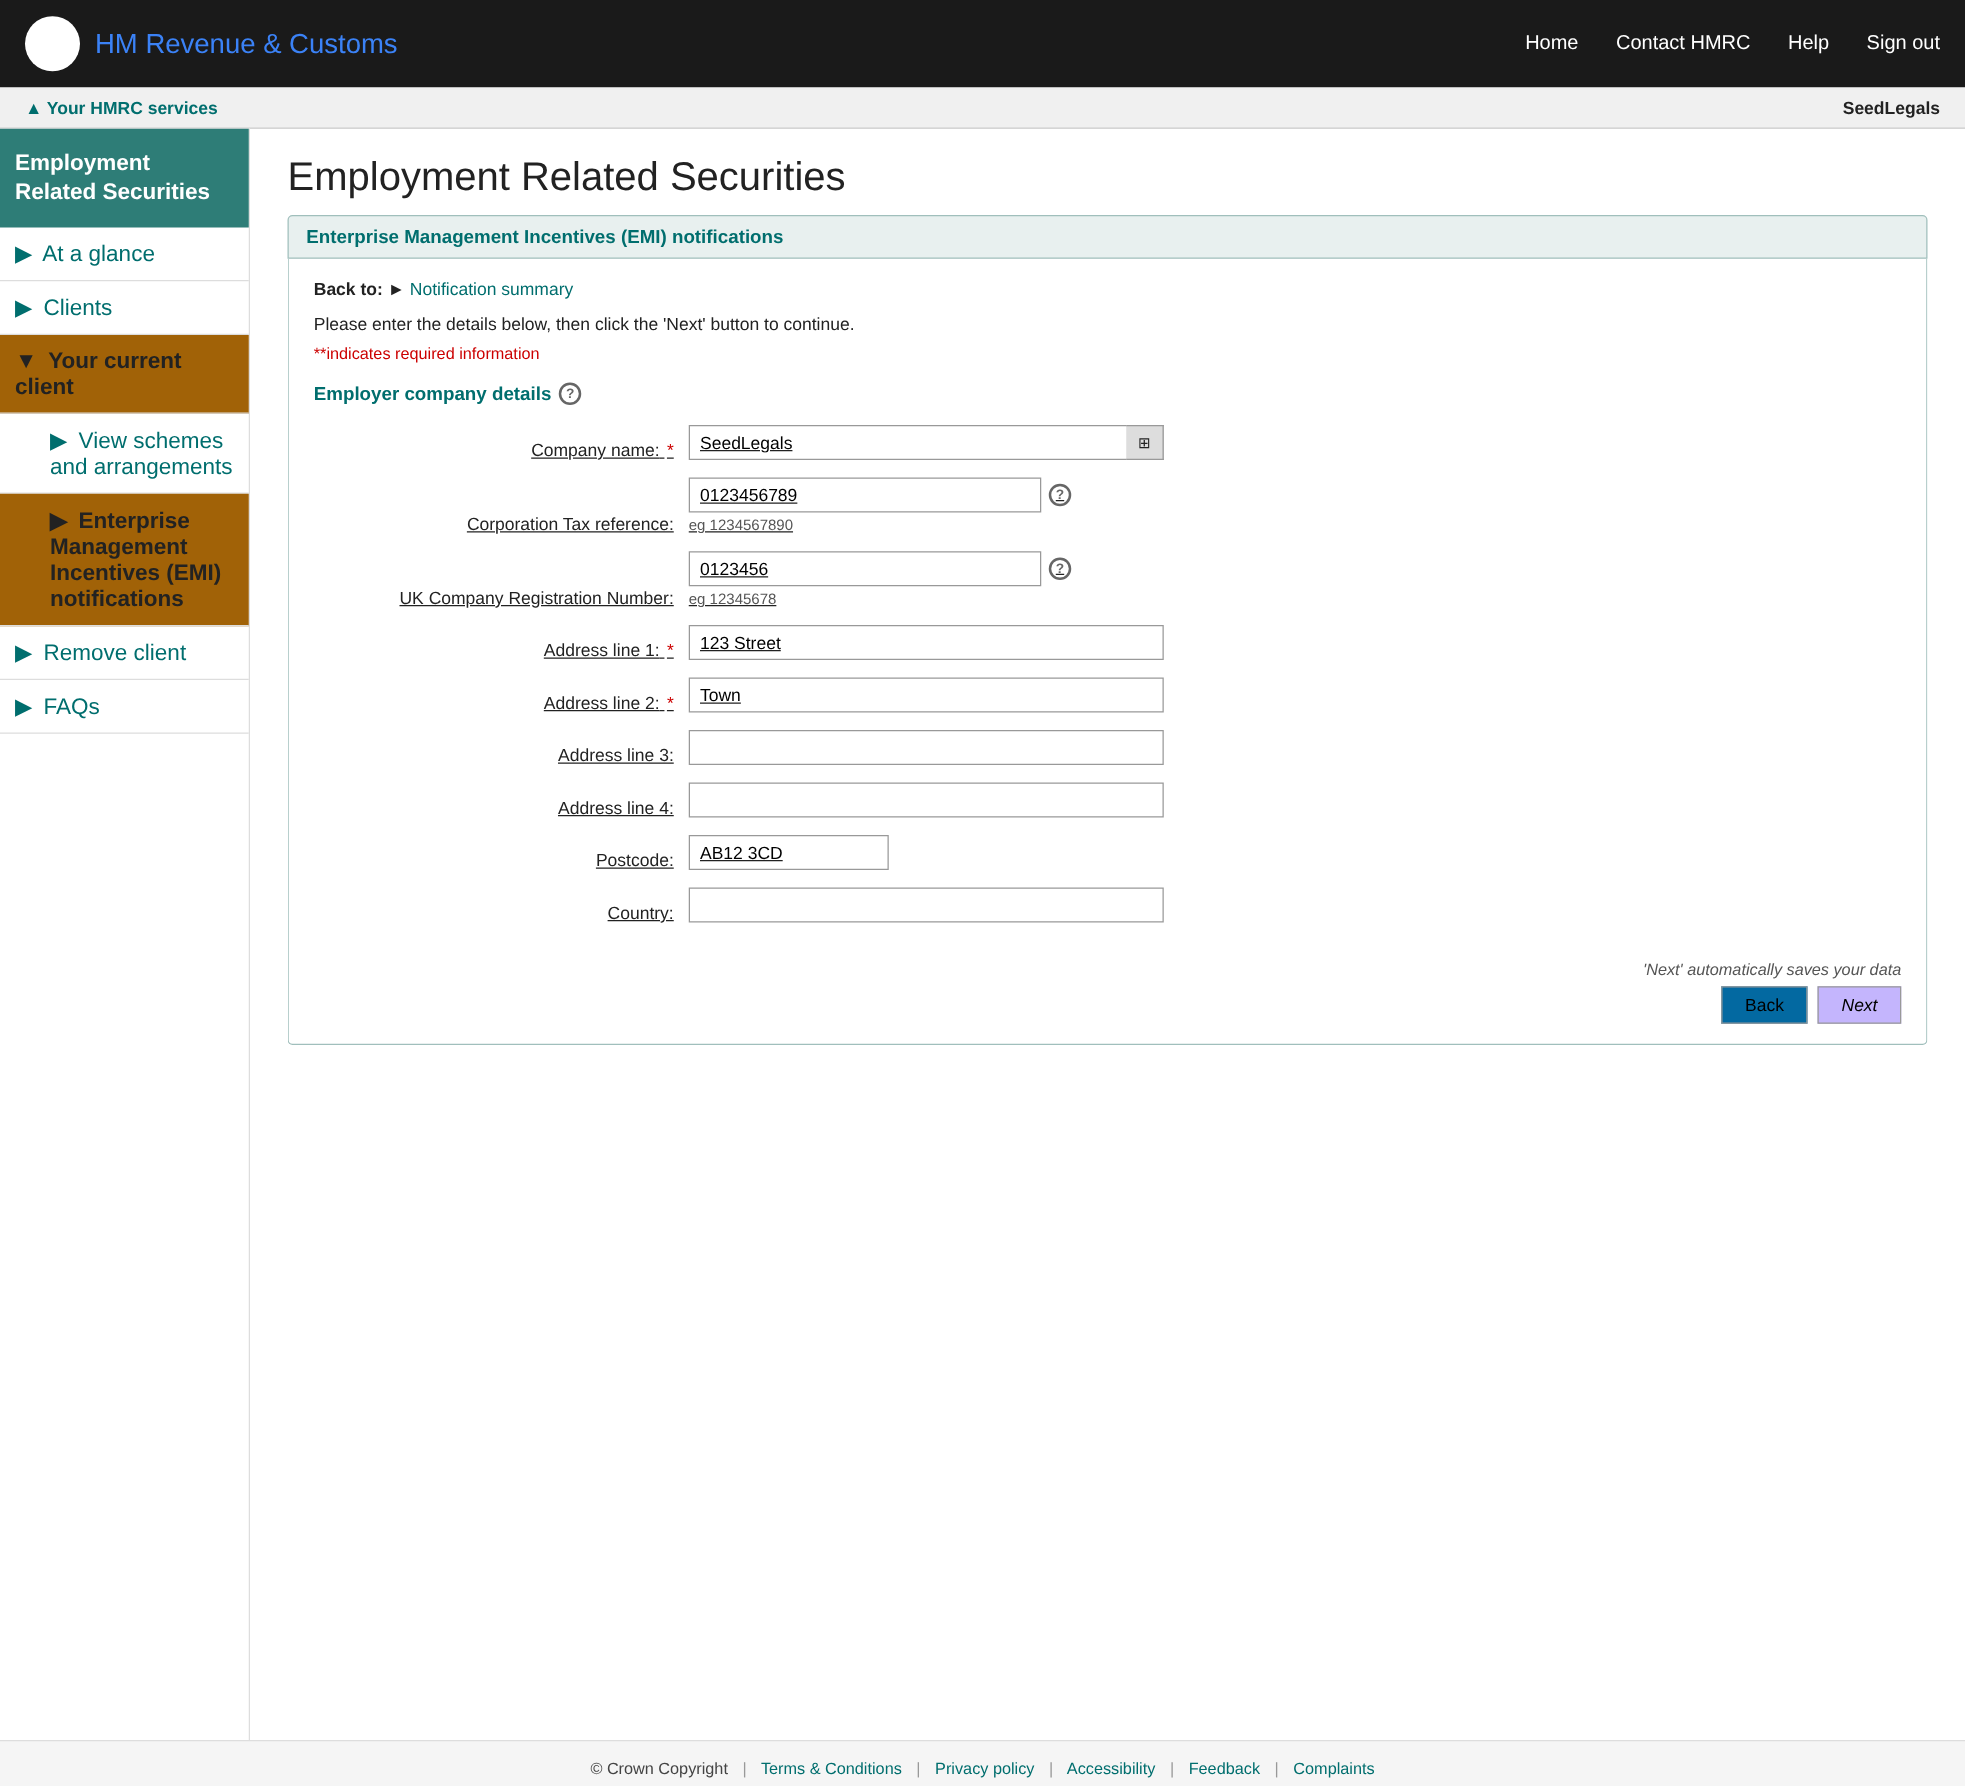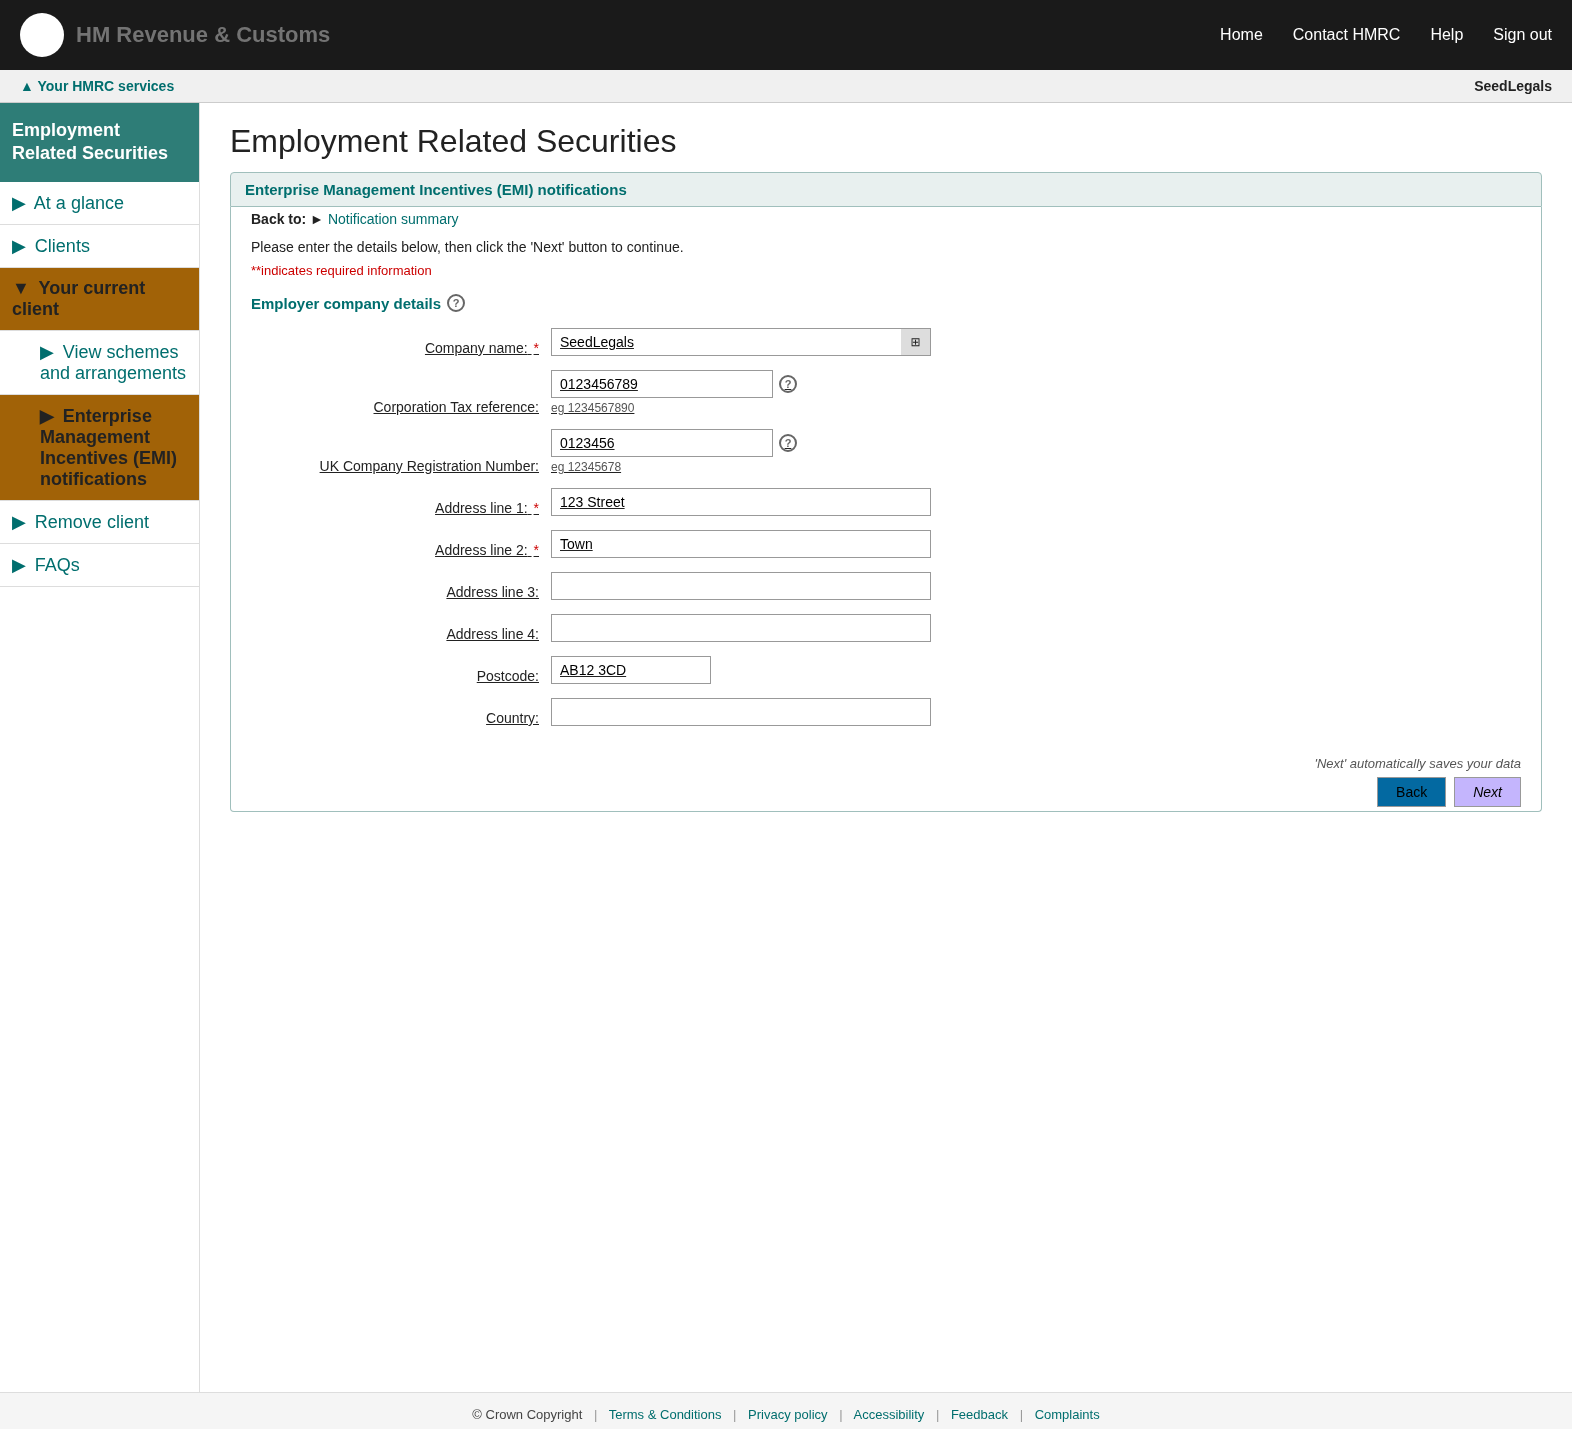--- a/index.html
+++ b/index.html
@@ -25,22 +25,22 @@
       height: 44px;
       background: #fff;
       border-radius: 50%;
       display: flex;
       align-items: center;
       justify-content: center;
       font-size: 20px;
     }
     .header-logo .org-name {
       font-size: 22px;
-      font-weight: bold;
-      color: #737373;
+      font-weight: normal;
+      color: #3b82f6;
     }
     .header-nav {
       display: flex;
       gap: 30px;
       align-items: center;
     }
     .header-nav a {
       color: #fff;
       text-decoration: none;
       font-size: 16px;
@@ -122,21 +122,21 @@
       padding: 8px 14px;
       color: #006e6e;
       font-weight: bold;
       font-size: 15px;
       margin-bottom: 0;
     }
     .form-container {
       border: 1px solid #a0bfbc;
       border-top: none;
       border-radius: 0 0 4px 4px;
-      padding: 4px 20px;
+      padding: 16px 20px;
       margin-bottom: 20px;
     }
     .back-to {
       margin-bottom: 12px;
       font-size: 14px;
     }
     .back-to strong { color: #222; }
     .back-to a { color: #006e6e; text-decoration: none; }
     .instructions {
       margin-bottom: 8px;
@@ -191,21 +191,21 @@
       flex-direction: column;
       gap: 3px;
     }
     .form-input {
       border: 1px solid #999;
       padding: 5px 8px;
       font-size: 14px;
       height: 28px;
     }
     .form-input.wide { width: 380px; }
-    .form-input.medium { width: 222px; }
+    .form-input.medium { width: 282px; }
     .form-input.short { width: 160px; }
     .form-hint {
       font-size: 12px;
       color: #555;
     }
     .input-with-icon {
       display: flex;
       align-items: center;
       gap: 6px;
     }

